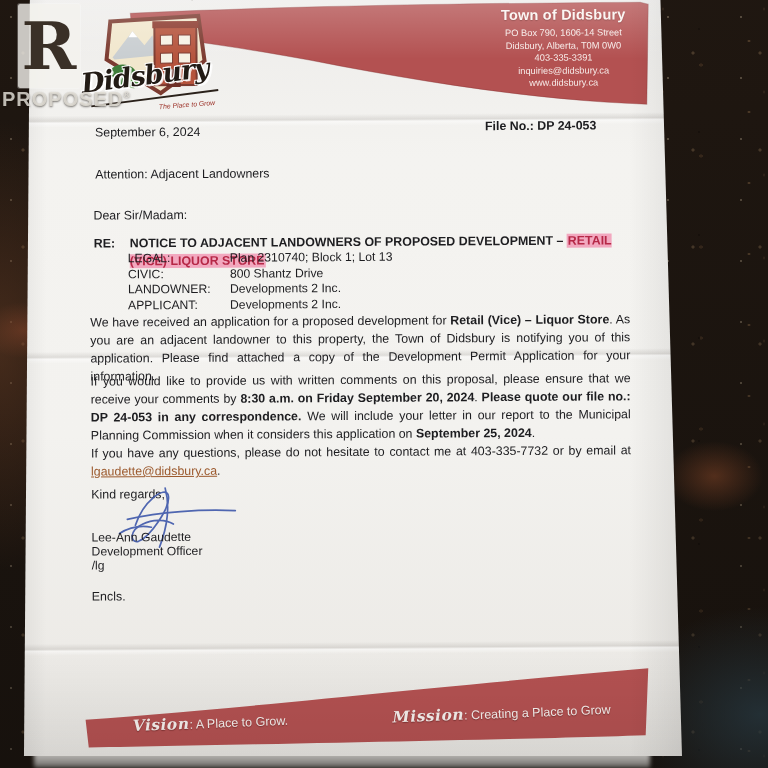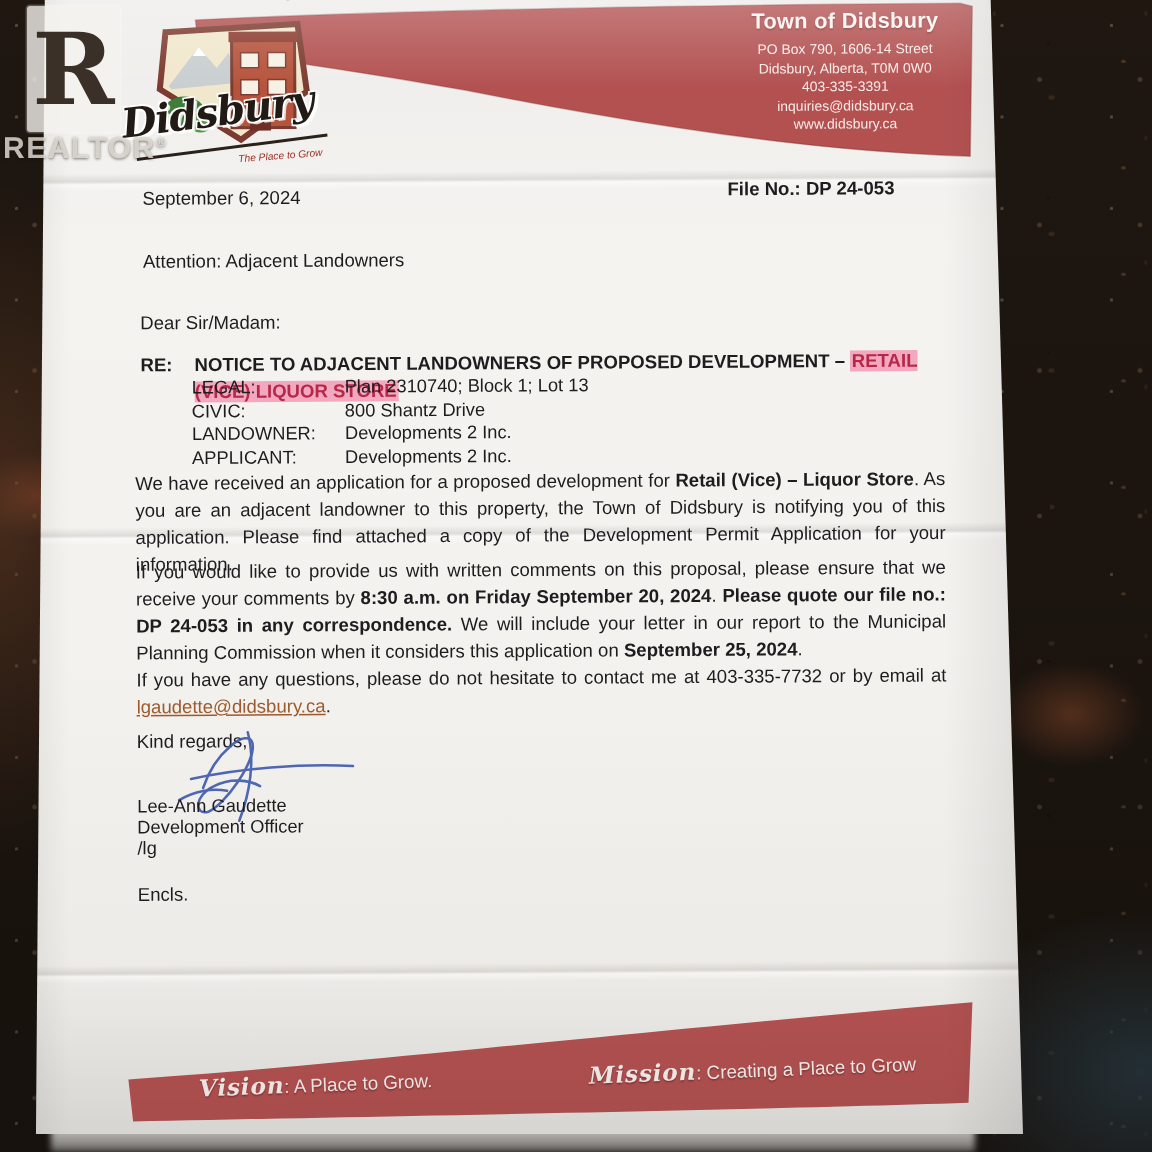--- a/index.html
+++ b/index.html
@@ -207,15 +207,15 @@
         <div class="ftext f-mission"><span class="script">Mission</span><span>: Creating a Place to Grow</span></div>
       </div>
 
     </div>
   </div>
 
   <div class="wm">
     <div class="rblock">
       <span class="rglyph">R</span>
     </div>
-    <div class="rlabel"><span>REALTOR</span><span class="reg">®</span></div>
+    <div class="rlabel"><span>PROPOSED</span><span class="reg">®</span></div>
   </div>
 </div>
 
 </body></html>

